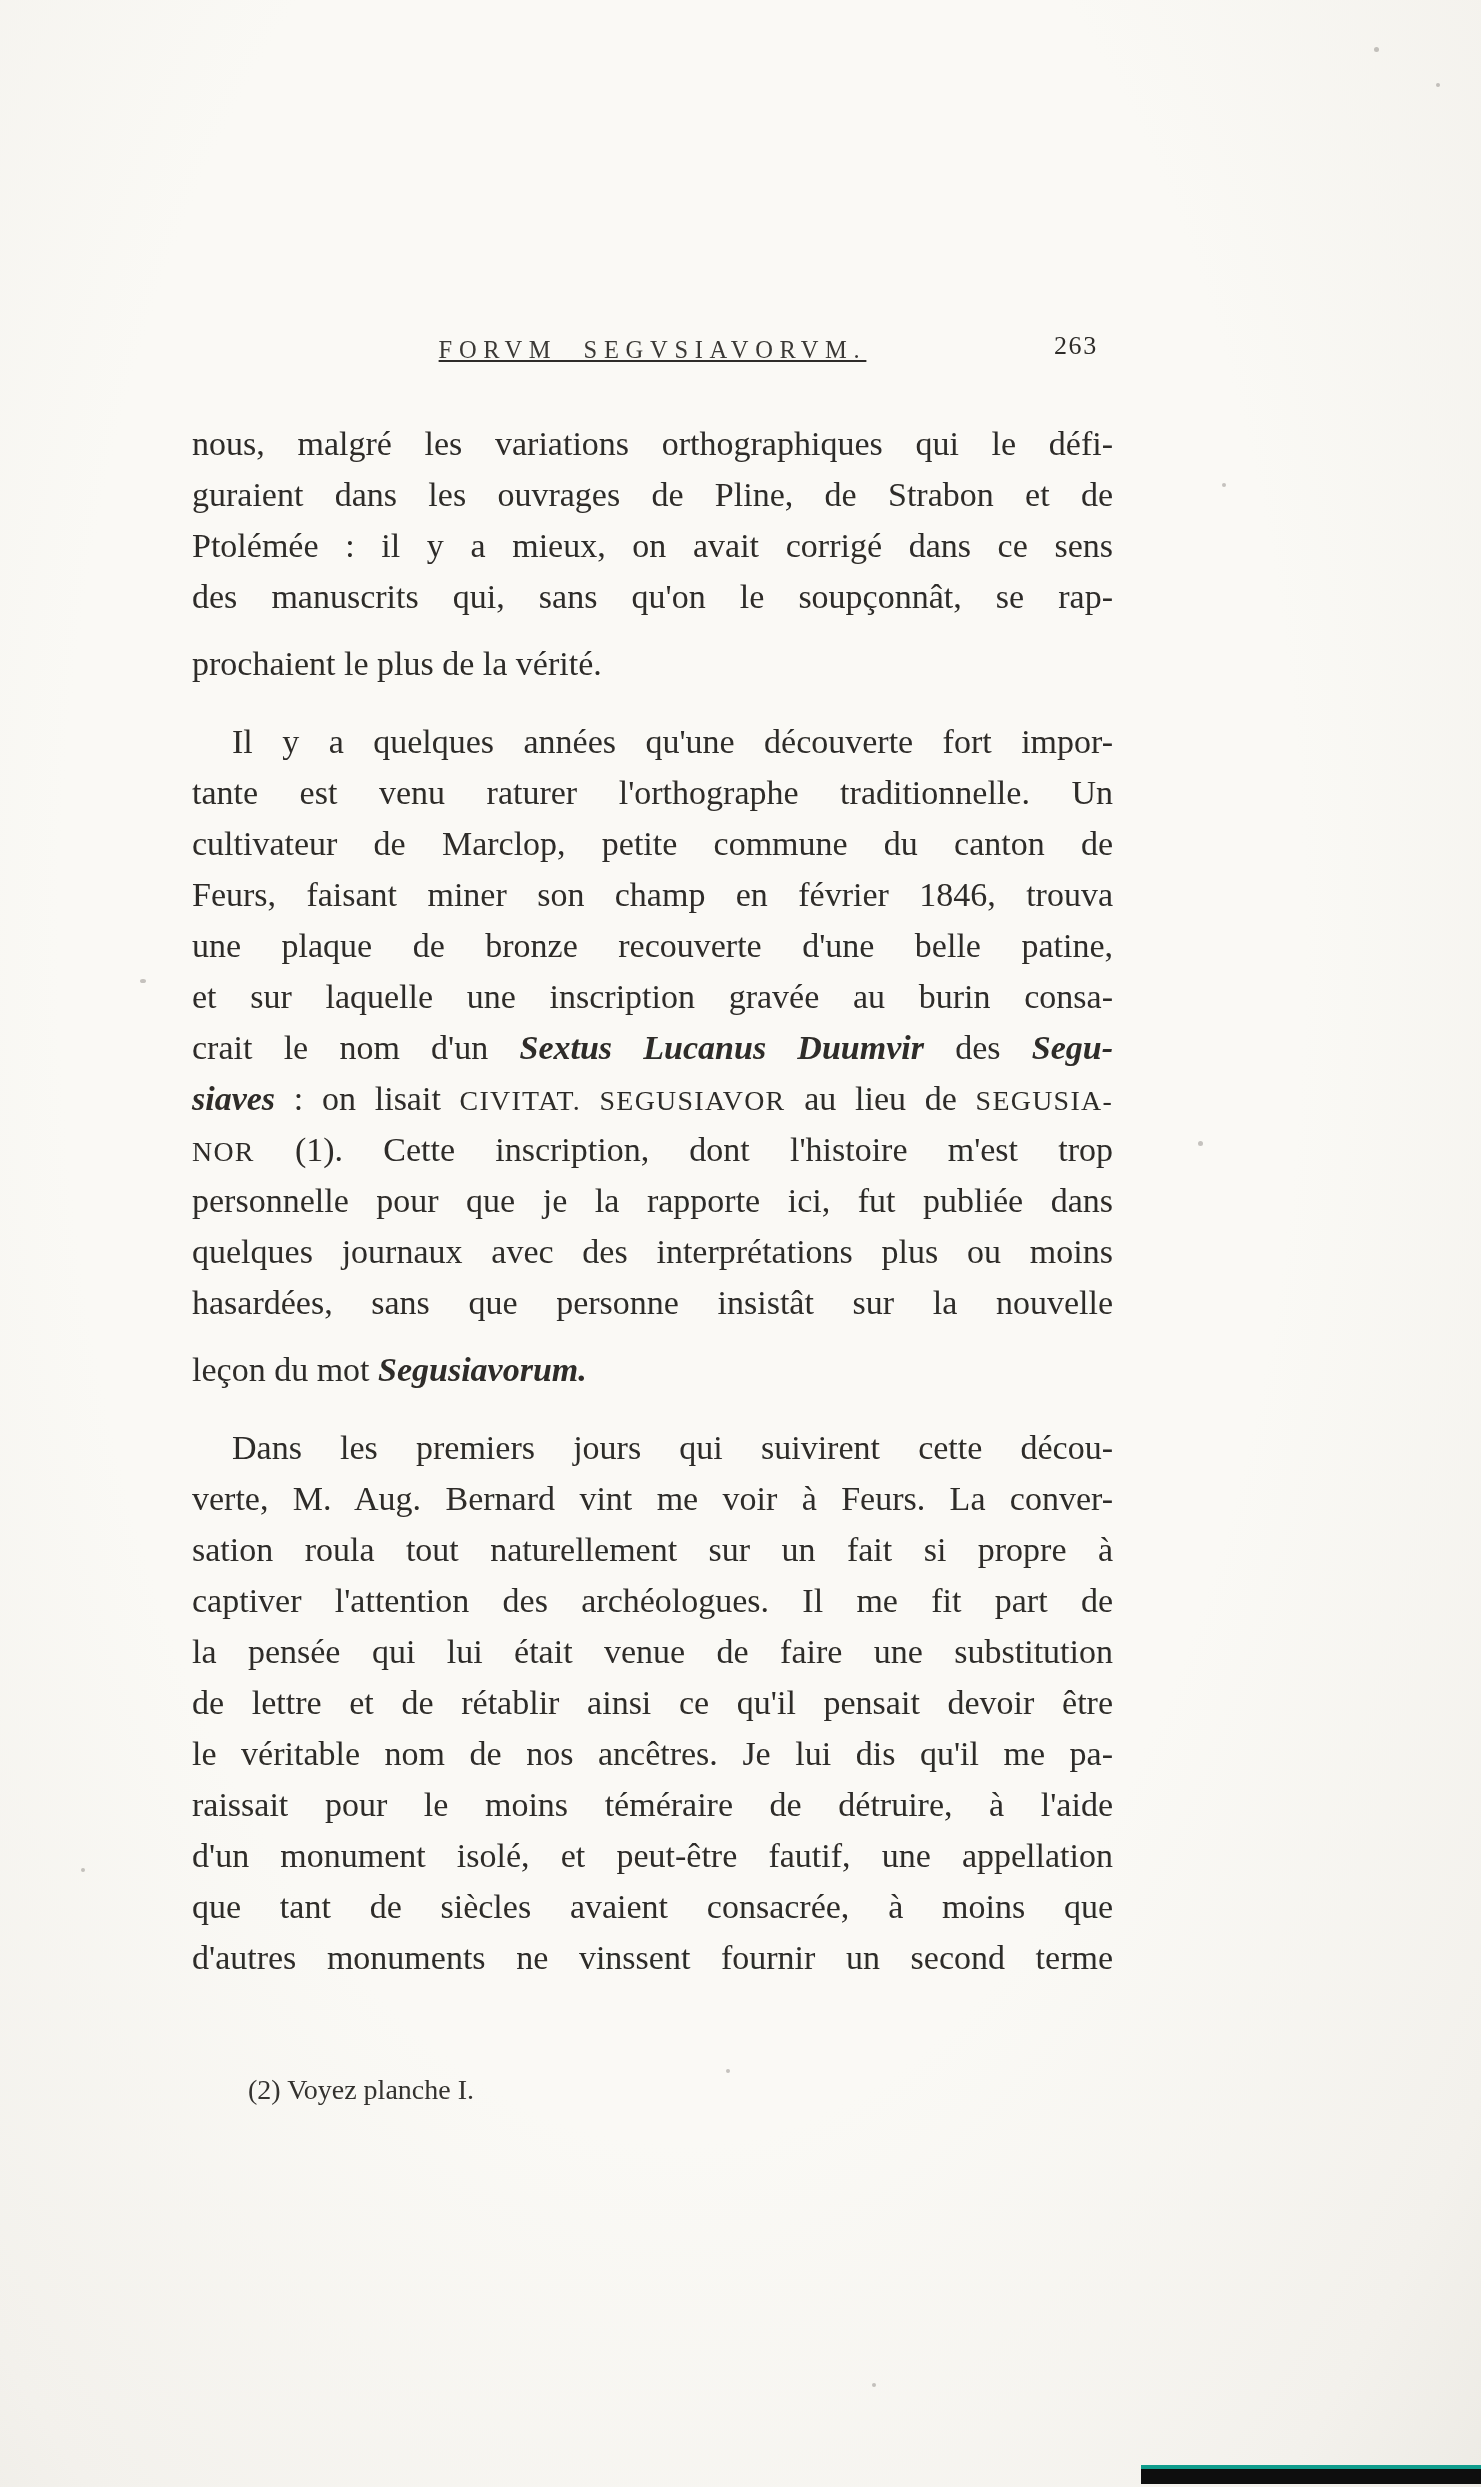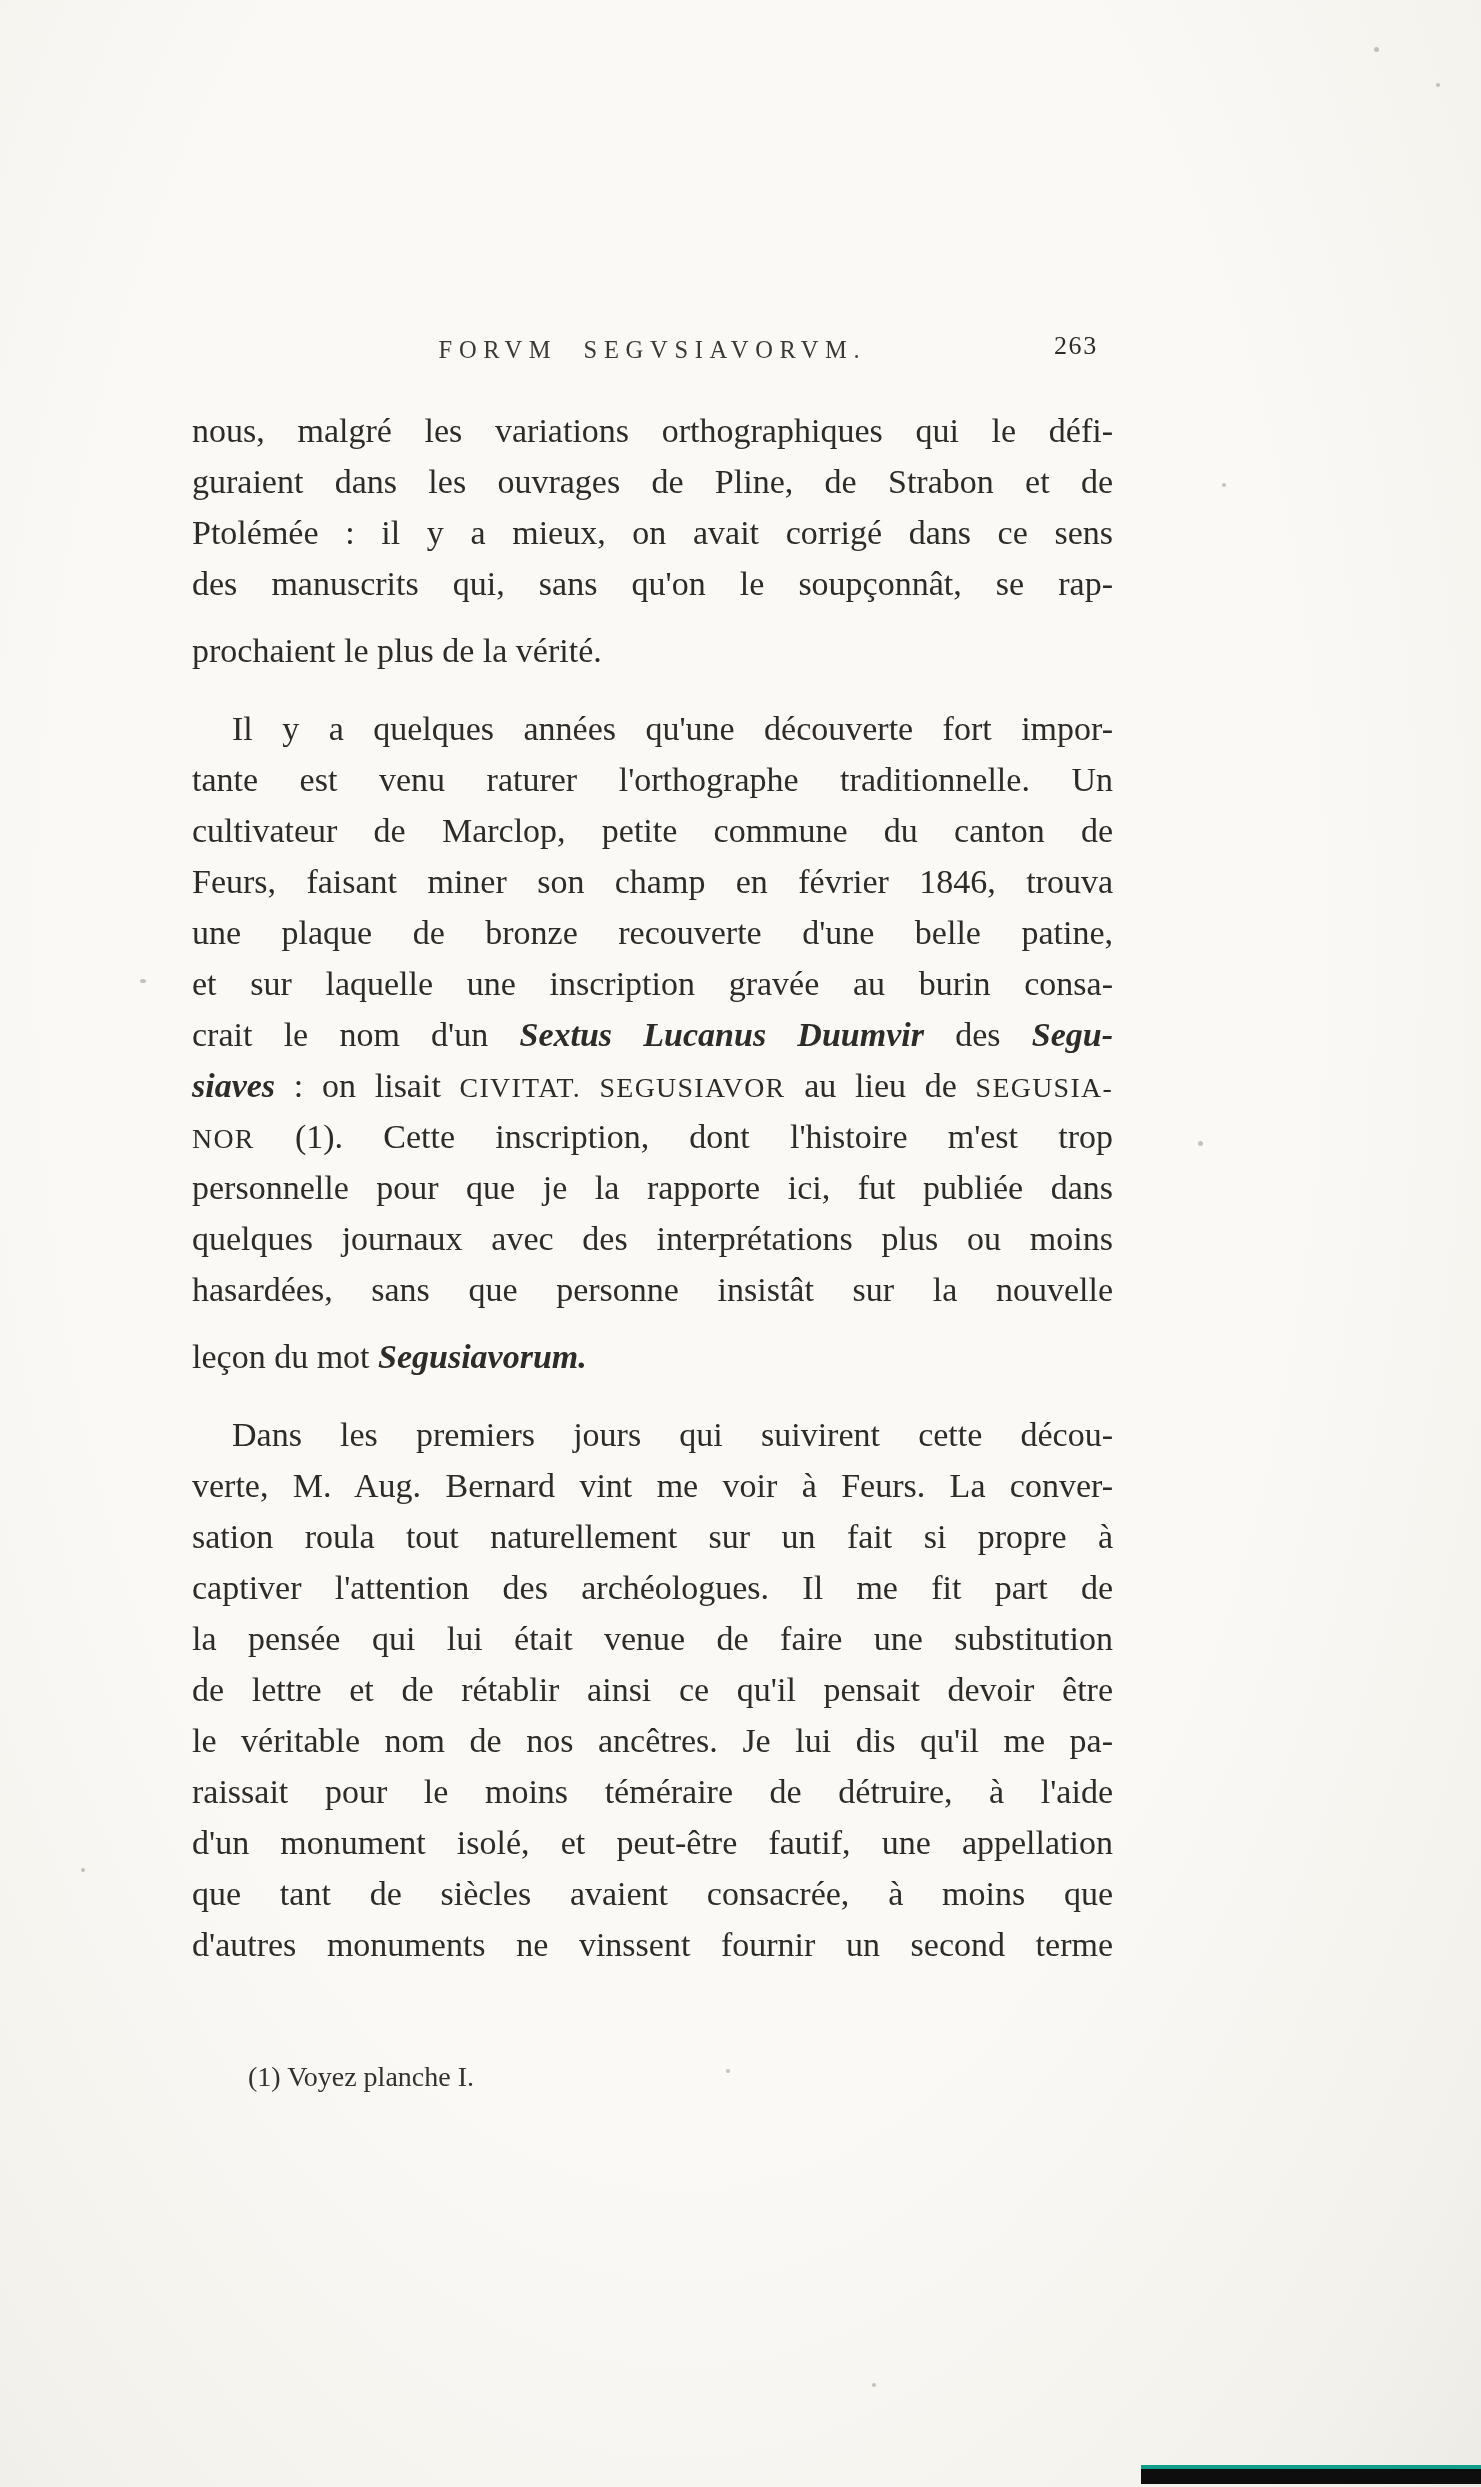--- a/index.html
+++ b/index.html
@@ -15,21 +15,22 @@
     background: radial-gradient(ellipse at 46% 38%, #faf9f5 55%, #f3f1ec 88%, #edebe5 100%);
   }
   .text-block {
     position: absolute;
     left: 192px; top: 336px; width: 921px;
     color: #2e2c29;
   }
   .page-header {
     position: relative;
     height: 37px;
-    margin-bottom: 32px;
+    margin-bottom: 45px;
+    text-decoration: underline;
   }
   .header-title {
     text-align: center;
     font-size: 24.5px;
     letter-spacing: 6.7px;
     word-spacing: 13.5px;
     color: #3b3936;
   }
   .page-number {
     position: absolute;
@@ -107,21 +108,21 @@
         <div class="line"><span>captiver l'attention des archéologues. Il me fit part de</span></div>
         <div class="line"><span>la pensée qui lui était venue de faire une substitution</span></div>
         <div class="line"><span>de lettre et de rétablir ainsi ce qu'il pensait devoir être</span></div>
         <div class="line"><span>le véritable nom de nos ancêtres. Je lui dis qu'il me pa-</span></div>
         <div class="line"><span>raissait pour le moins téméraire de détruire, à l'aide</span></div>
         <div class="line"><span>d'un monument isolé, et peut-être fautif, une appellation</span></div>
         <div class="line"><span>que tant de siècles avaient consacrée, à moins que</span></div>
         <div class="line"><span>d'autres monuments ne vinssent fournir un second terme</span></div>
       </div>
 
-    <div class="footnote">(1) Voyez planche I.</div>
+    <div class="footnote">(2) Voyez planche I.</div>
 
   </div>
 
   <div class="speck" style="left:1374px; top:47px;  width:5px; height:5px;"></div>
   <div class="speck" style="left:1436px; top:83px;  width:4.2px; height:4.2px;"></div>
   <div class="speck" style="left:140px;  top:979px; width:5.9px; height:4.2px;"></div>
   <div class="speck" style="left:1198px; top:1141px; width:5px; height:5px;"></div>
   <div class="speck" style="left:1222px; top:483px;  width:4.2px; height:4.2px;"></div>
   <div class="speck" style="left:81px;   top:1868px; width:4.2px; height:4.2px;"></div>
   <div class="speck" style="left:726px;  top:2069px; width:4.2px; height:4.2px;"></div>

